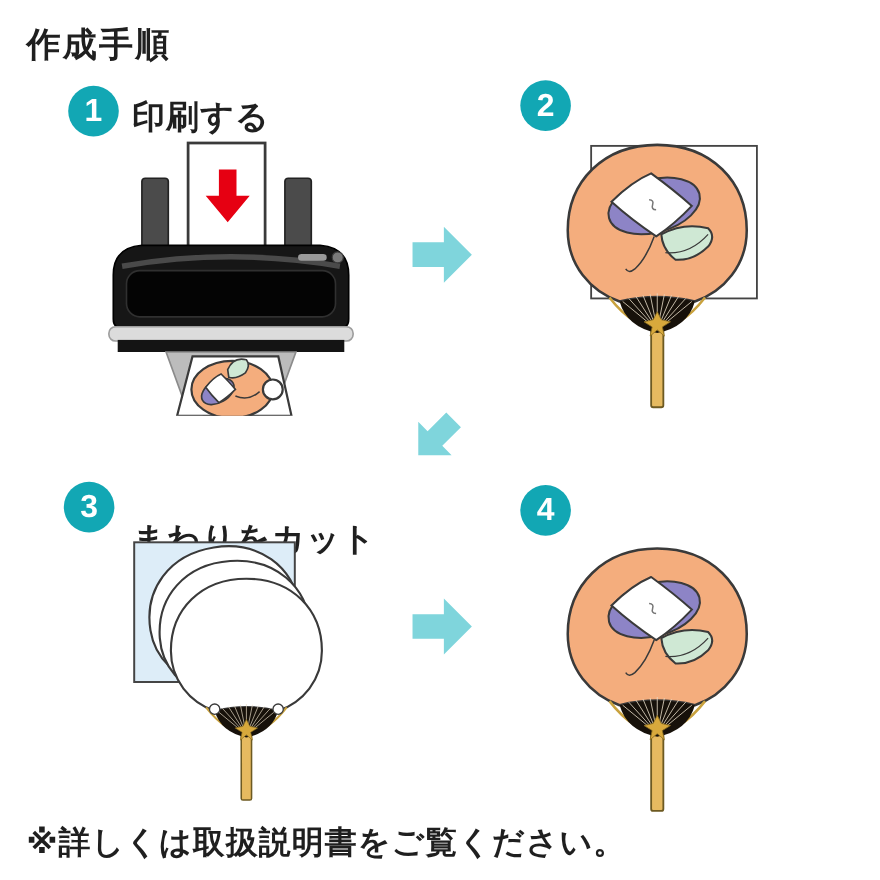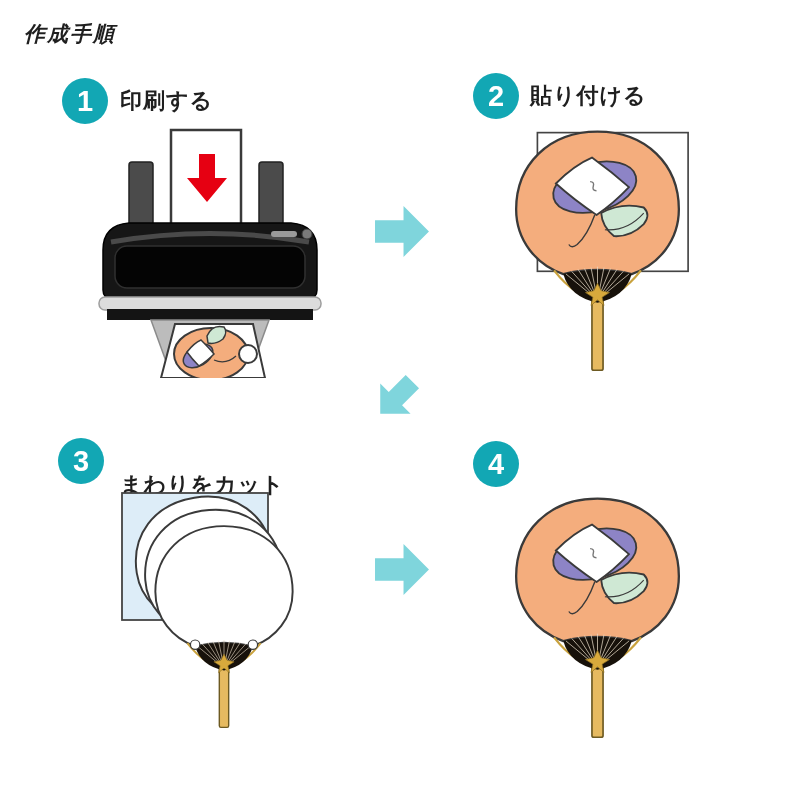--- a/index.html
+++ b/index.html
@@ -1,42 +1,41 @@
 <!DOCTYPE html>
 <html><head>
 <meta charset="utf-8">
 <style>
   html,body{margin:0;padding:0;background:#fff;}
   .canvas{position:relative;width:800px;height:800px;background:#ffffff;overflow:hidden;
           font-family:"Liberation Sans","DejaVu Sans",sans-serif;color:#1f1f1f;}
   .abs{position:absolute;}
-  .page-title{left:24px;top:20px;font-size:21px;font-weight:bold;letter-spacing:2px;font-style:italic;}
+  .page-title{left:24px;top:20px;font-size:31px;font-weight:bold;letter-spacing:2px;}
   .step-badge{width:46px;height:46px;border-radius:50%;background:#12a7b4;color:#ffffff;
               display:flex;align-items:center;justify-content:center;
               font-size:29px;font-weight:bold;}
-  .step-label{font-size:22px;font-weight:bold;letter-spacing:1px;white-space:nowrap;}
+  .step-label{font-size:30px;font-weight:bold;letter-spacing:1px;white-space:nowrap;}
   .footnote{left:24px;top:746px;font-size:29px;font-weight:bold;letter-spacing:1px;}
   svg{display:block;}
 </style>
 </head>
 <body>
 
 <div class="canvas">
 
   <div class="abs page-title">作成手順</div>
 
   <div class="abs step-badge" style="left:62px;top:78px;">
     <span>1</span>
   </div>
   <div class="abs step-label" style="left:120px;top:86px;">印刷する</div>
 
   <div class="abs step-badge" style="left:473px;top:73px;">
     <span>2</span>
   </div>
-  <div class="abs step-label" style="left:530px;top:81px;">貼り付ける</div>
 
   <div class="abs step-badge" style="left:58px;top:438px;">
     <span>3</span>
   </div>
   <div class="abs step-label" style="left:120px;top:470px;">まわりをカット</div>
 
   <div class="abs step-badge" style="left:473px;top:441px;">
     <span>4</span>
   </div>
 
@@ -139,14 +138,15 @@
   <svg class="abs" style="left:374px;top:541px;" width="57" height="57" viewBox="0 0 56 56">
     <polygon points="1,17 29,17 29,3 54,28 29,53 29,39 1,39" fill="#7fd5dc"></polygon>
   </svg>
 
   <svg class="abs" style="left:505px;top:495px;" width="185" height="245" viewBox="0 0 200 265">
     <use href="#fan-face" fill="#f4ad7d"></use>
     <use href="#fan-flower"></use>
     <use href="#fan-lower"></use>
   </svg>
 
+  <div class="abs footnote">※詳しくは取扱説明書をご覧ください。</div>
 
 </div>
 
 </body></html>

